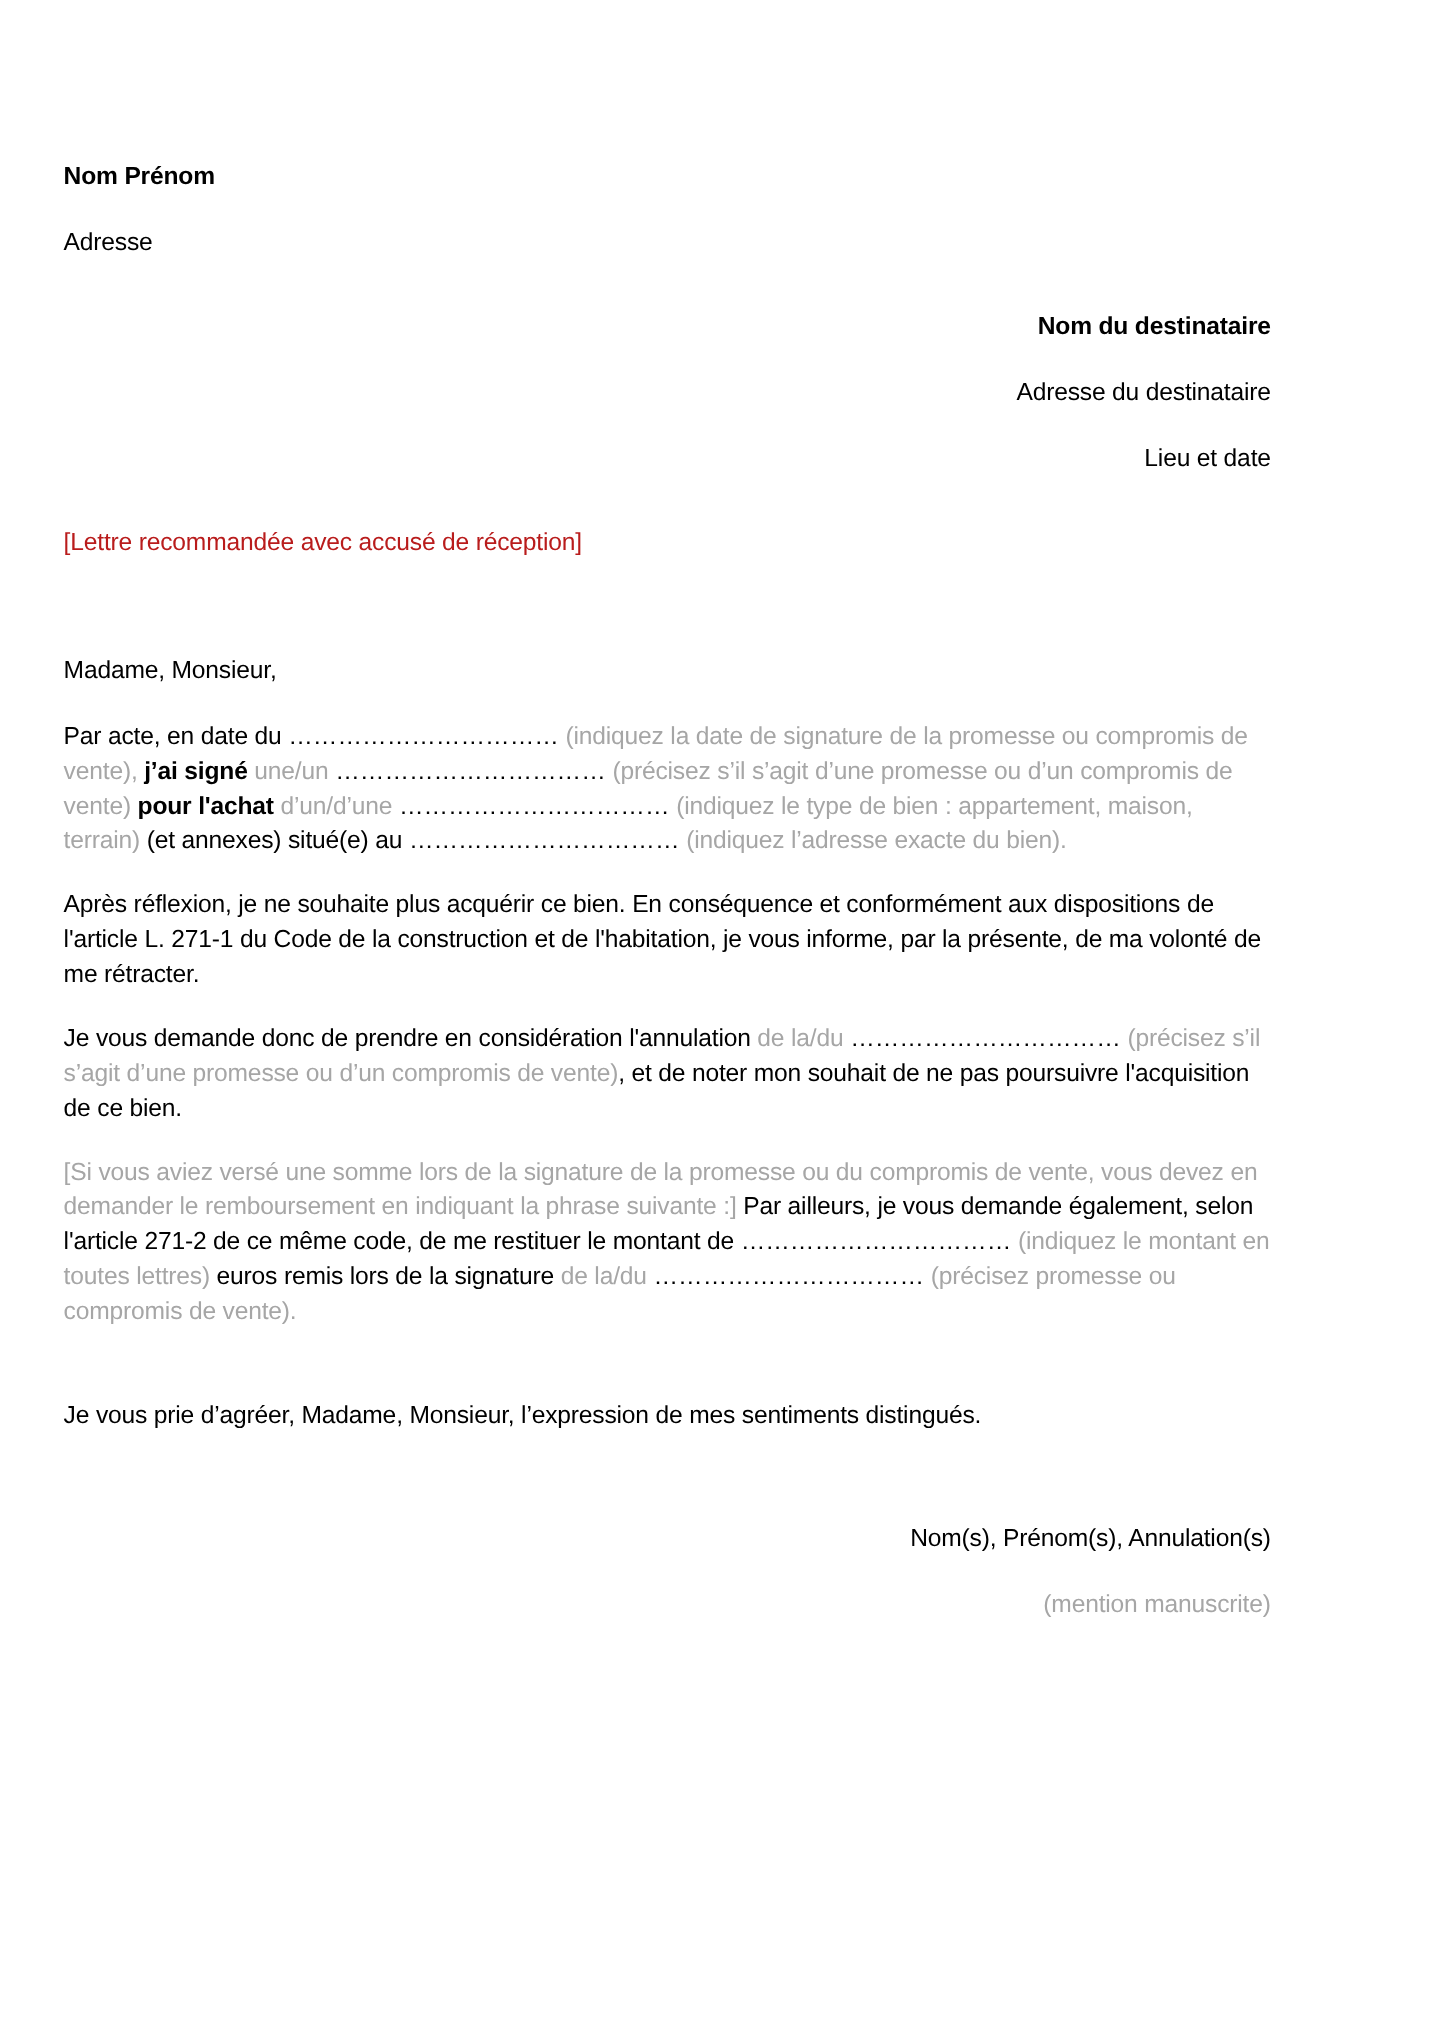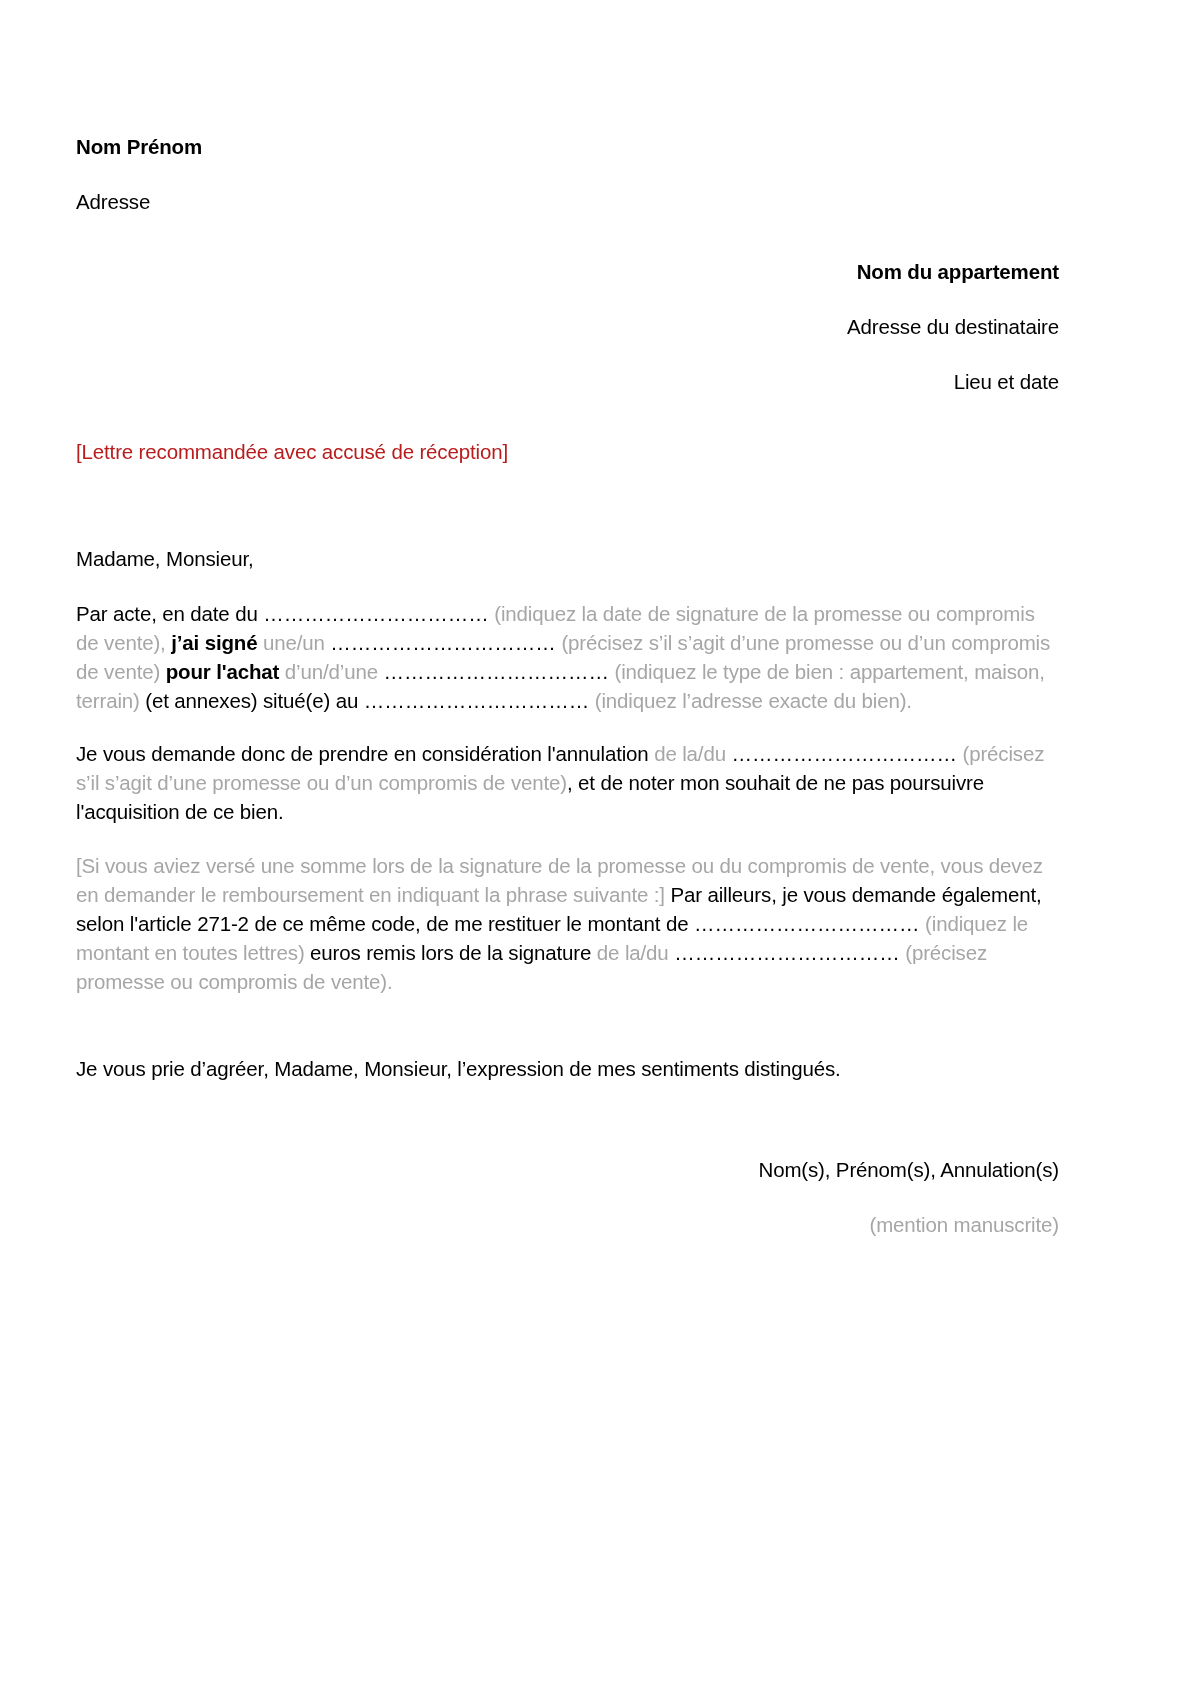--- a/index.html
+++ b/index.html
@@ -15,21 +15,21 @@
     position: relative;
     overflow: hidden;
   }
   .page {
     position: absolute;
     left: 0; top: 0;
     width: 1191px;
     height: 1240px;
     background: #ffffff;
     box-sizing: border-box;
-    padding: 132px 132px 0 76px;
+    padding: 132px 132px 0 53px;
   }
   .line, .para {
     font-size: 20.5px;
     line-height: 1.42;
     letter-spacing: -0.15px;
     margin: 0;
   }
   .bold { font-weight: bold; }
   .gray { color: #a6a6a6; }
   .blue { color: #b91c1c; }
@@ -59,39 +59,40 @@
 <body>
 
 <div class="page">
 
   <div class="line bold sp-sender-name">Nom Prénom</div>
 
   <div class="line sp-sender-addr">Adresse</div>
 
   <div class="sp-gap-1"></div>
 
-  <div class="line right bold sp-recip-name">Nom du appartement</div>
+  <div class="line right bold sp-recip-name">Nom du destinataire</div>
 
   <div class="line right sp-recip-addr">Adresse du destinataire</div>
 
   <div class="line right sp-lieu">Lieu et date</div>
 
   <div class="sp-gap-2"></div>
 
   <div class="line blue sp-lrar">[Lettre recommandée avec accusé de réception]</div>
 
   <div class="sp-gap-3"></div>
 
 
   <div class="line sp-salut">Madame, Monsieur,</div>
 
   <p class="para just sp-para">
     <span>Par acte, en date du </span><span class="dots">……………………………</span><span class="gray"> (indiquez la date de signature de la promesse ou compromis de vente), </span><span class="bold">j’ai signé</span><span class="gray"> une/un </span><span class="dots">……………………………</span><span class="gray"> (précisez s’il s’agit d’une promesse ou d’un compromis de vente) </span><span class="bold">pour l'achat</span><span class="gray"> d’un/d’une </span><span class="dots">……………………………</span><span class="gray"> (indiquez le type de bien : appartement, maison, terrain) </span><span>(et annexes) situé(e) au </span><span class="dots">……………………………</span><span class="gray"> (indiquez l’adresse exacte du bien).</span>
   </p>
 
+  <p class="para just sp-para">Après réflexion, je ne souhaite plus acquérir ce bien. En conséquence et conformément aux dispositions de l'article L. 271-1 du Code de la construction et de l'habitation, je vous informe, par la présente, de ma volonté de me rétracter.</p>
 
   <p class="para just sp-para">
     <span>Je vous demande donc de prendre en considération l'annulation </span><span class="gray">de la/du </span><span class="dots">……………………………</span><span class="gray"> (précisez s’il s’agit d’une promesse ou d’un compromis de vente)</span><span>, et de noter mon souhait de ne pas poursuivre l'acquisition de ce bien.</span>
   </p>
 
   <p class="para just sp-para">
     <span class="gray">[Si vous aviez versé une somme lors de la signature de la promesse ou du compromis de vente, vous devez en demander le remboursement en indiquant la phrase suivante :] </span><span>Par ailleurs, je vous demande également, selon l'article 271-2 de ce même code, de me restituer le montant de </span><span class="dots">……………………………</span><span class="gray"> (indiquez le montant en toutes lettres) </span><span>euros remis lors de la signature </span><span class="gray">de la/du </span><span class="dots">……………………………</span><span class="gray"> (précisez promesse ou compromis de vente).</span>
   </p>
 
   <div class="sp-gap-4"></div>

